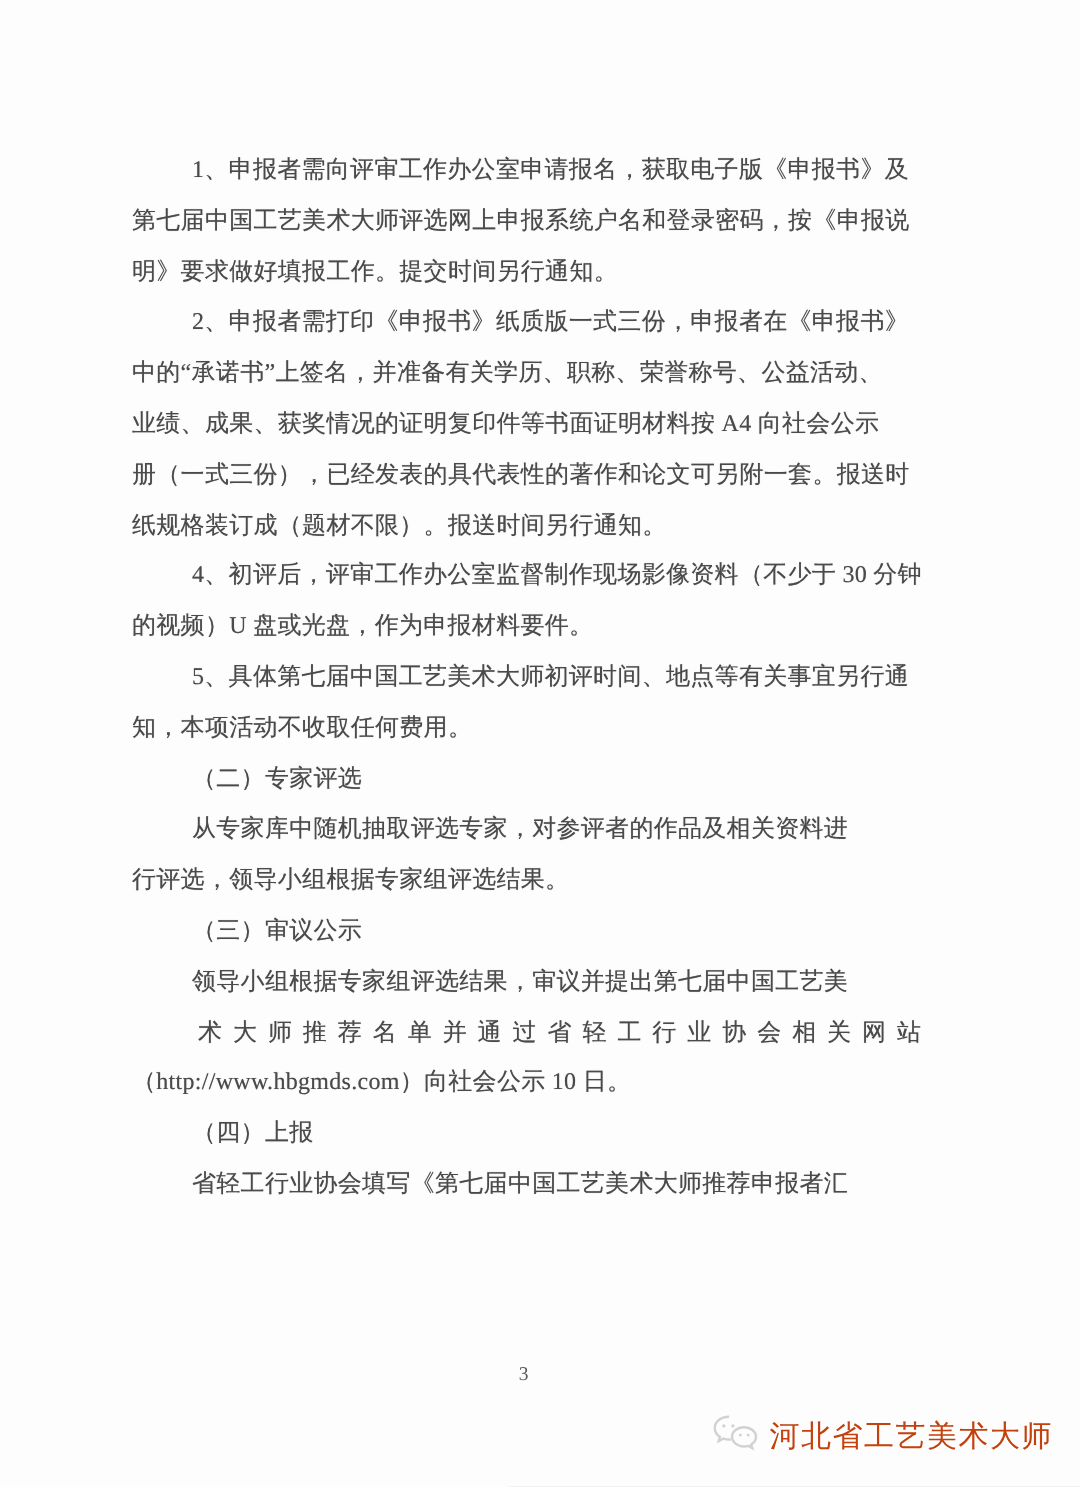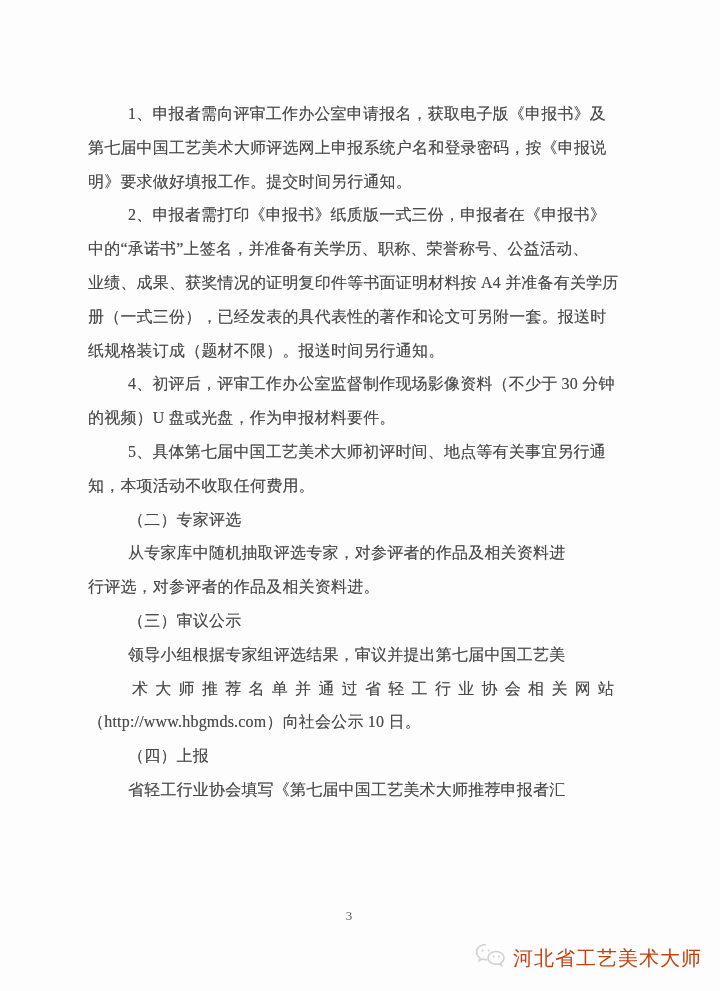--- a/index.html
+++ b/index.html
@@ -77,30 +77,30 @@
 <body>
 
 <div class="page">
 
   <div class="doc-body">
       <div class="line indent">1、申报者需向评审工作办公室申请报名，获取电子版《申报书》及</div>
       <div class="line">第七届中国工艺美术大师评选网上申报系统户名和登录密码，按《申报说</div>
       <div class="line">明》要求做好填报工作。提交时间另行通知。</div>
       <div class="line indent">2、申报者需打印《申报书》纸质版一式三份，申报者在《申报书》</div>
       <div class="line">中的“承诺书”上签名，并准备有关学历、职称、荣誉称号、公益活动、</div>
-      <div class="line">业绩、成果、获奖情况的证明复印件等书面证明材料按 A4 并准备有关学历</div>
+      <div class="line">业绩、成果、获奖情况的证明复印件等书面证明材料按 A4 向社会公示</div>
       <div class="line">册（一式三份），已经发表的具代表性的著作和论文可另附一套。报送时</div>
       <div class="line">纸规格装订成（题材不限）。报送时间另行通知。</div>
       <div class="line indent">4、初评后，评审工作办公室监督制作现场影像资料（不少于 30 分钟</div>
       <div class="line">的视频）U 盘或光盘，作为申报材料要件。</div>
       <div class="line indent">5、具体第七届中国工艺美术大师初评时间、地点等有关事宜另行通</div>
       <div class="line">知，本项活动不收取任何费用。</div>
       <div class="line indent">（二）专家评选</div>
       <div class="line indent">从专家库中随机抽取评选专家，对参评者的作品及相关资料进</div>
-      <div class="line">行评选，对参评者的作品及相关资料进。</div>
+      <div class="line">行评选，领导小组根据专家组评选结果。</div>
       <div class="line indent">（三）审议公示</div>
       <div class="line indent">领导小组根据专家组评选结果，审议并提出第七届中国工艺美</div>
       <div class="line justify">术大师推荐名单并通过省轻工行业协会相关网站</div>
       <div class="line">（http://www.hbgmds.com）向社会公示 10 日。</div>
       <div class="line indent">（四）上报</div>
       <div class="line indent">省轻工行业协会填写《第七届中国工艺美术大师推荐申报者汇</div>
     </div>
 
   <div class="page-number">3</div>
 

